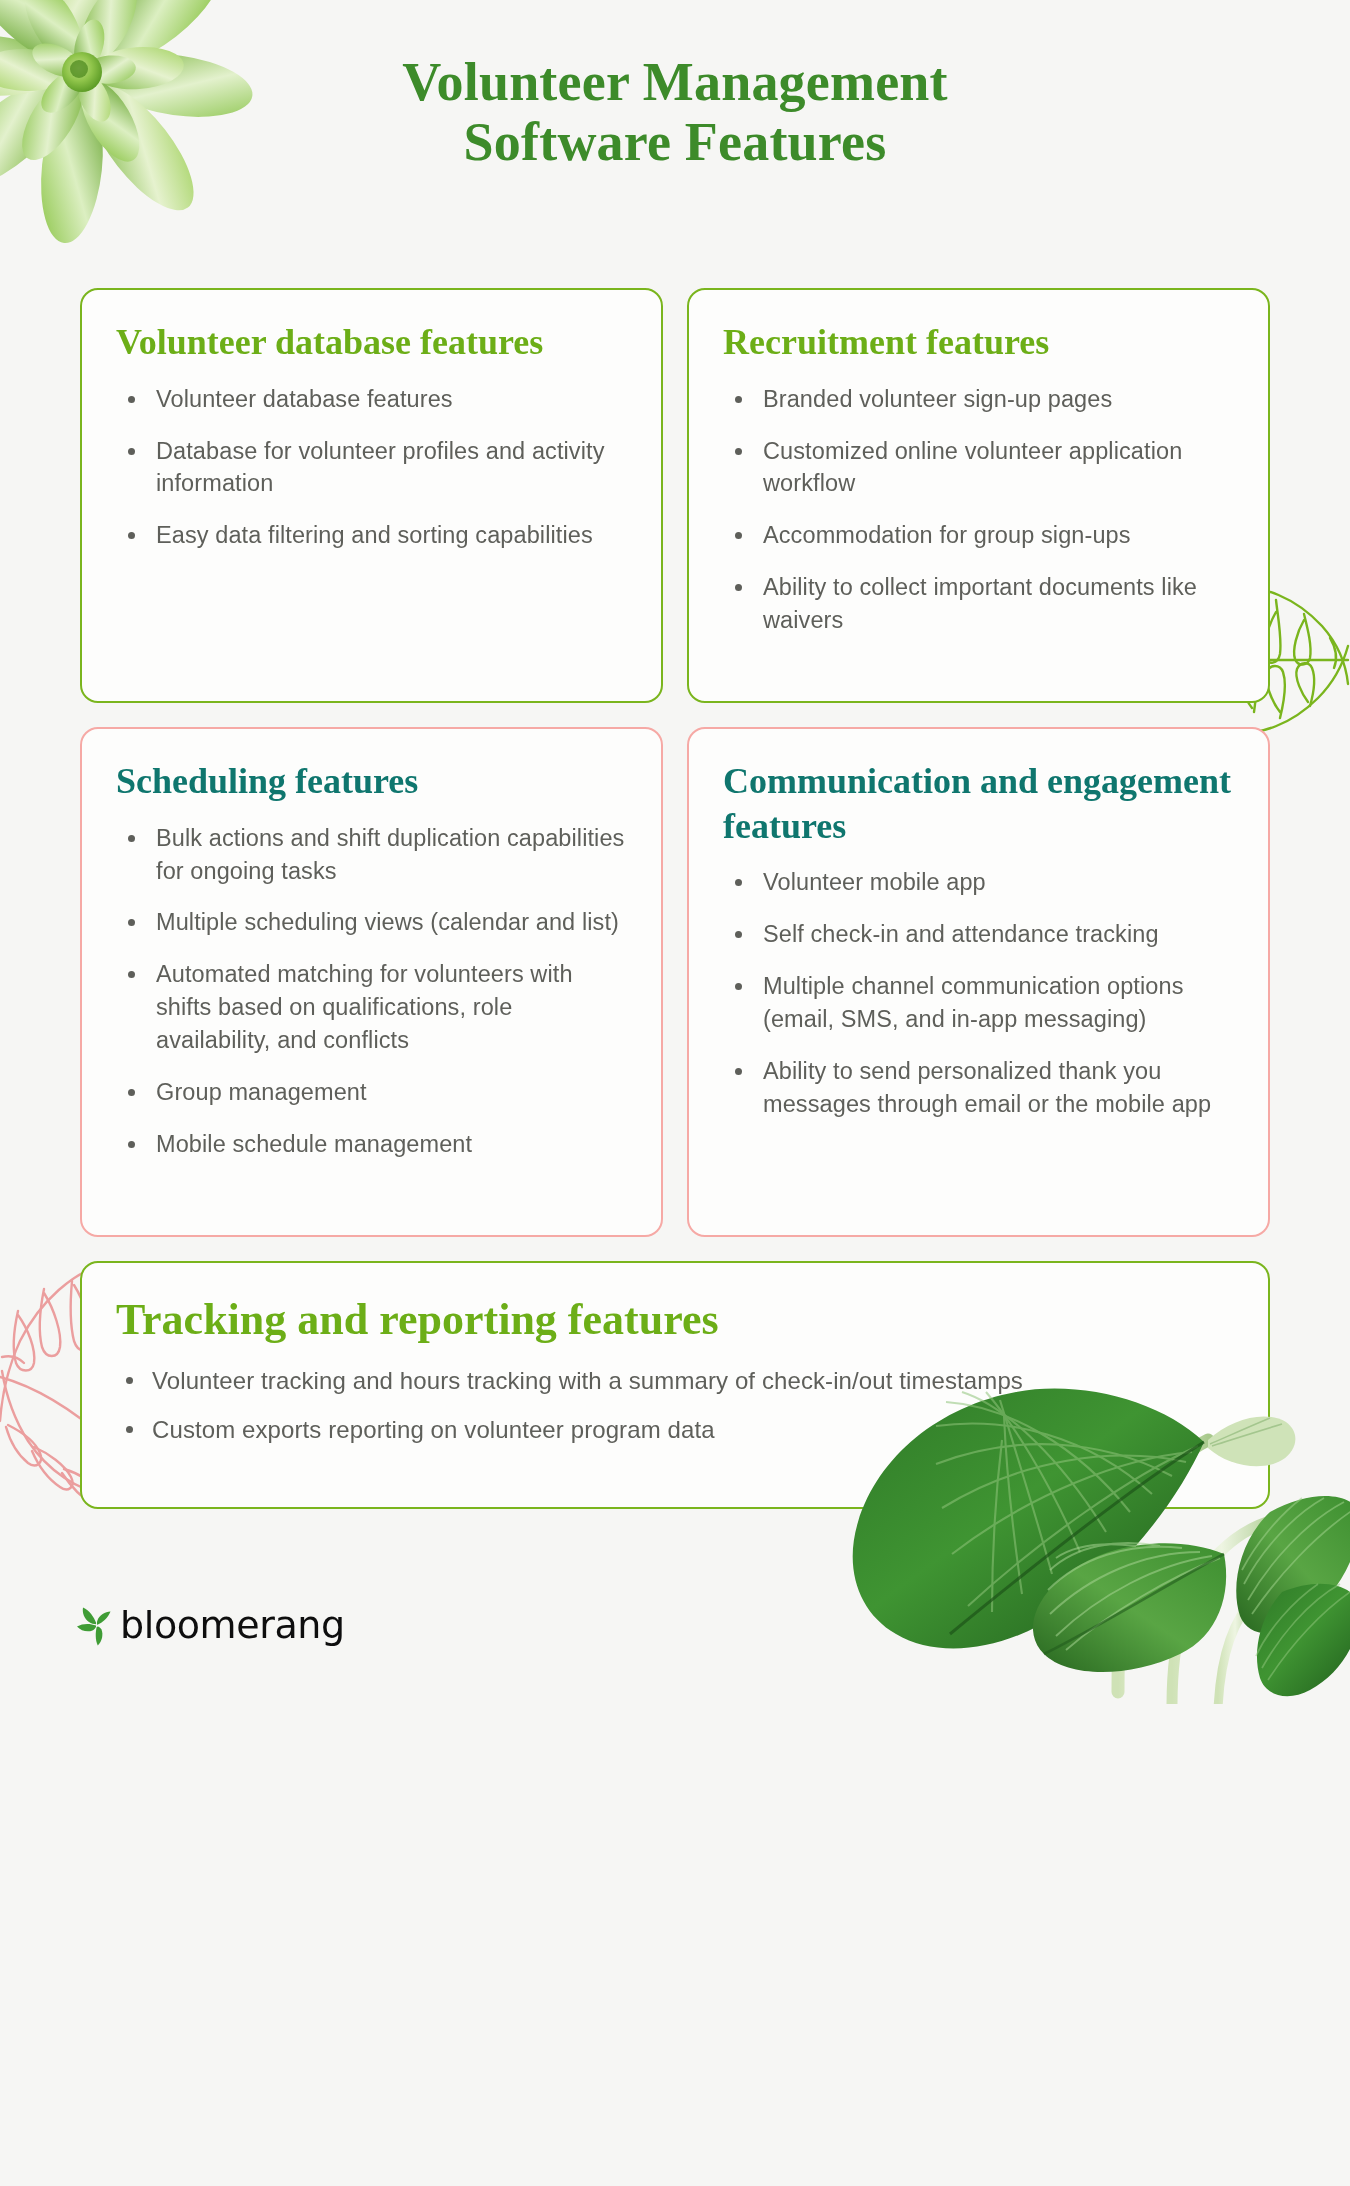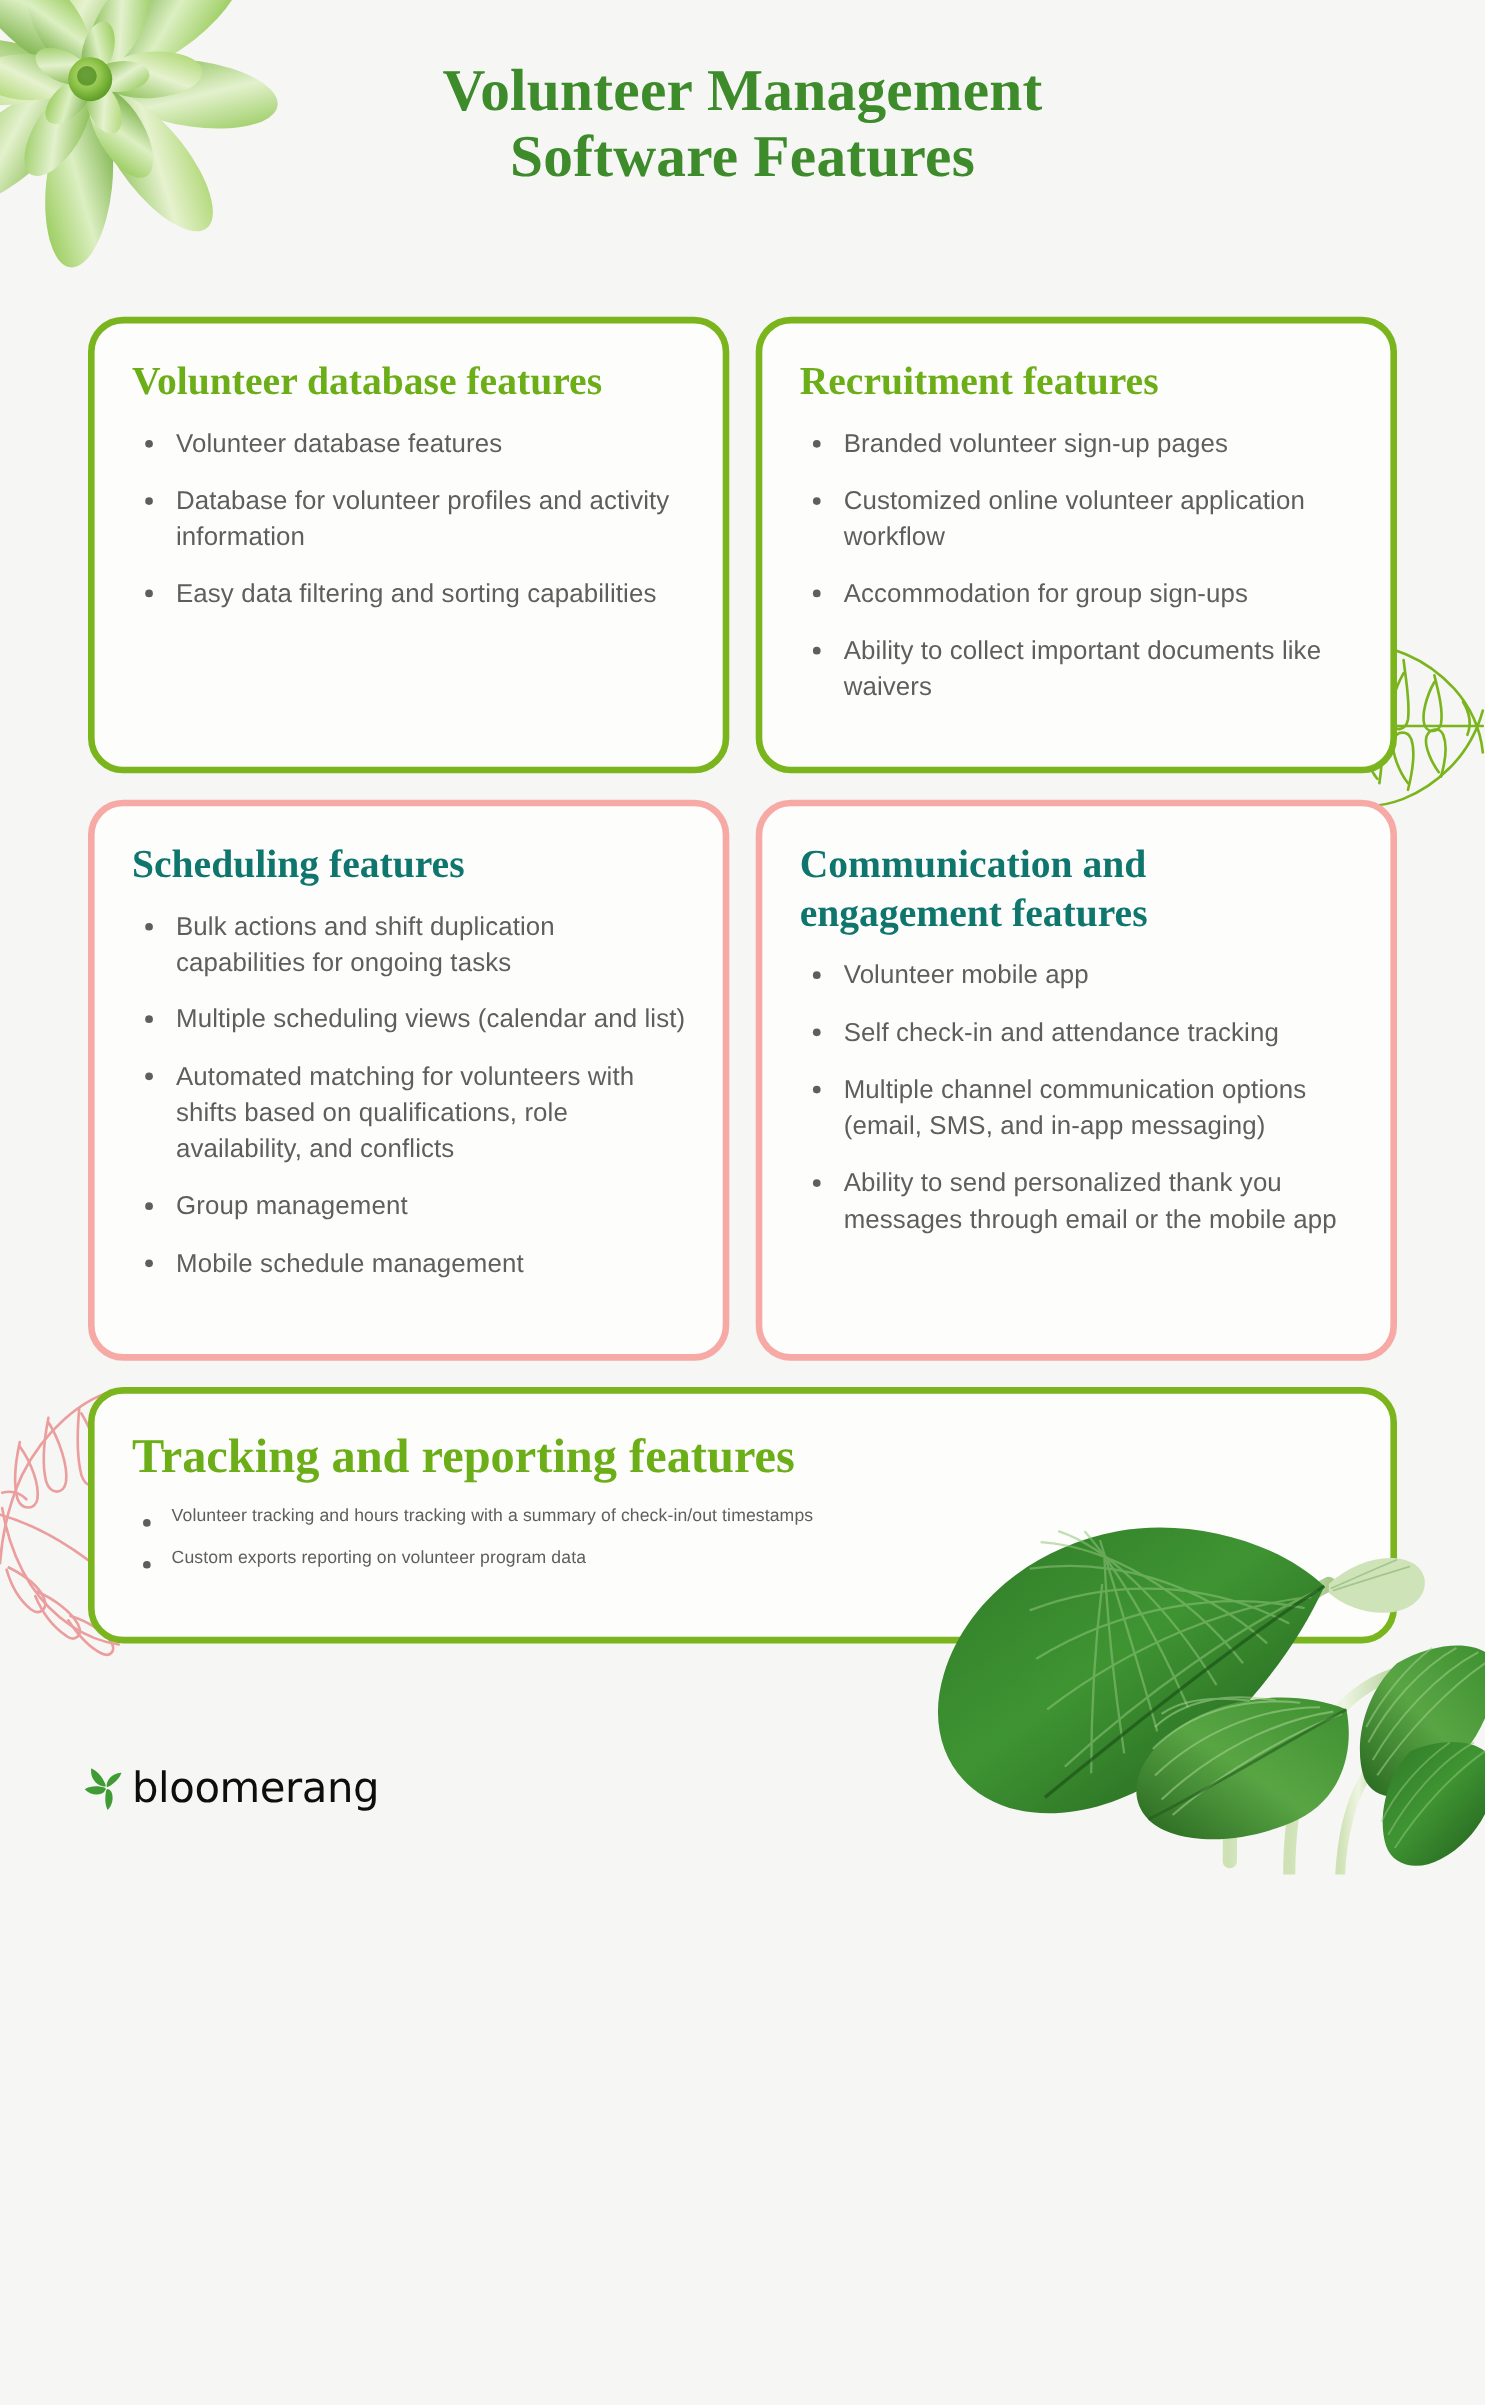--- a/index.html
+++ b/index.html
@@ -40,22 +40,22 @@
     position:absolute;
     left:80px;top:288px;
     width:1190px;
     display:flex;flex-wrap:wrap;
     gap:24px 24px;
     z-index:2;
   }
   .card{
     box-sizing:border-box;
     background:#fdfdfc;
-    border:6px solid #ec4899;
-    border-radius:32px;
+    border:2px solid #ec4899;
+    border-radius:18px;
     padding:30px 34px 40px 34px;
     position:relative;
   }
   .card.half{width:583px;}
   .card.full{width:1190px;padding-bottom:44px;}
   .card.green{border-color:#7ab51d;}
   .card.pink{border-color:#f6a9a5;}
 
   .card-title{
     font-family:"Liberation Serif", serif;
@@ -84,21 +84,21 @@
   }
   ul.bullets li:last-child{margin-bottom:0;}
   ul.bullets li::before{
     content:"";
     position:absolute;
     left:12px;top:13px;
     width:7px;height:7px;
     border-radius:50%;
     background:#5e5f5a;
   }
-  .card.full ul.bullets li{font-size:16px;padding-left:36px;margin-bottom:16px;}
+  .card.full ul.bullets li{font-size:24px;padding-left:36px;margin-bottom:16px;}
   .card.full ul.bullets li::before{left:10px;}
 
   
   #card-volunteer-database{min-height:415px;}
   #card-recruitment{min-height:415px;}
   #card-scheduling{min-height:510px;}
   #card-communication{min-height:510px;}
 
   
   .logo{

